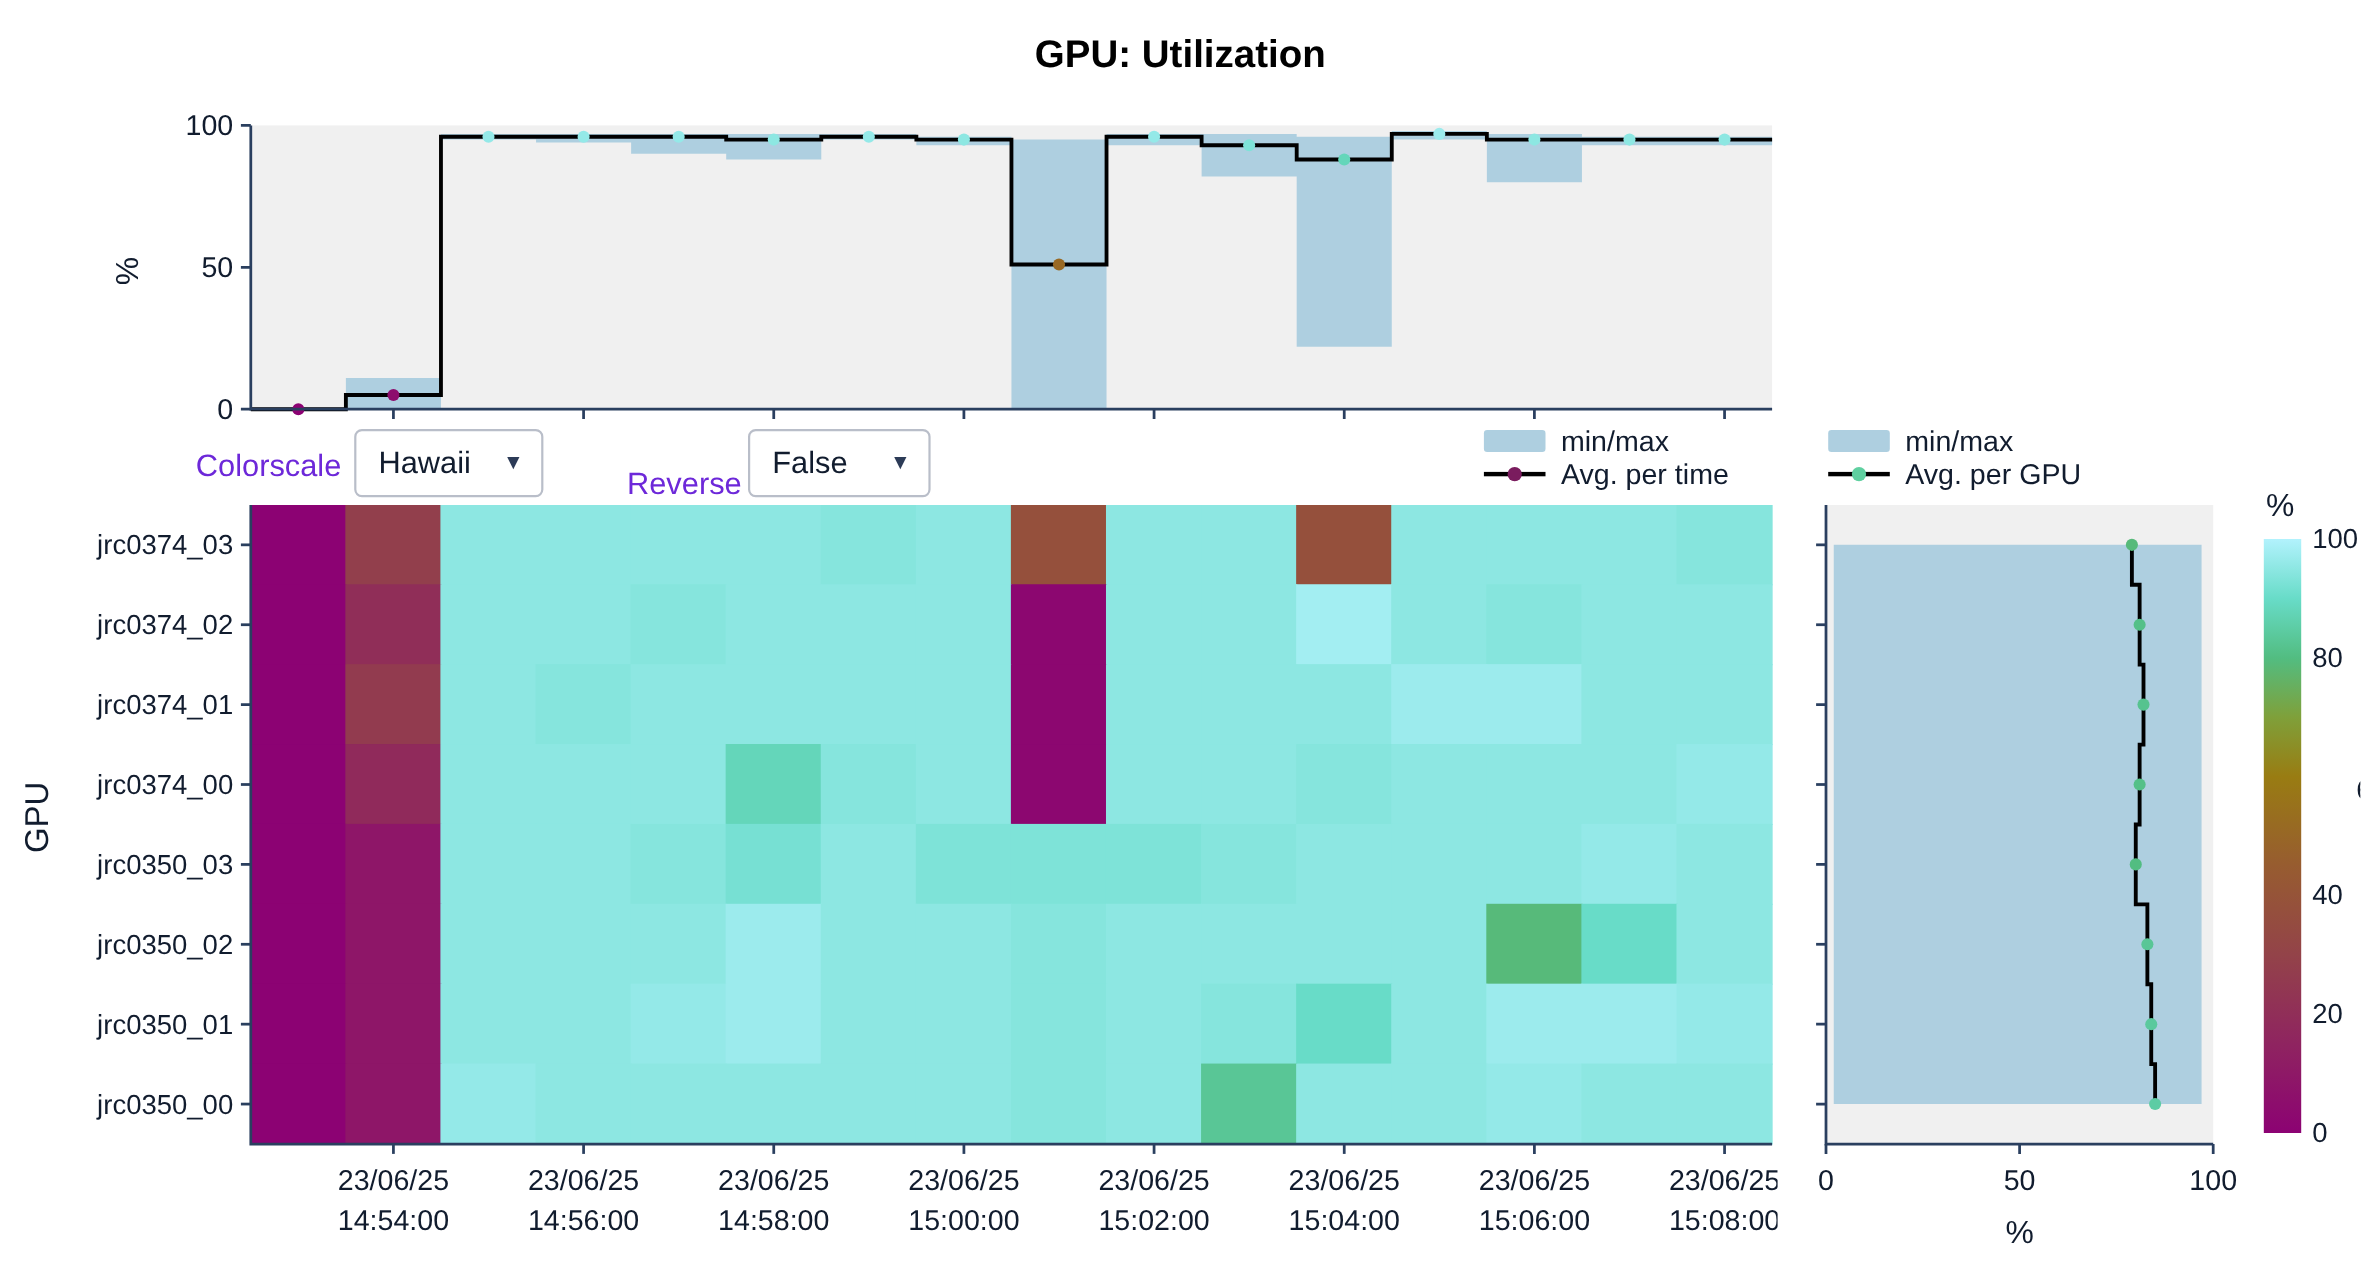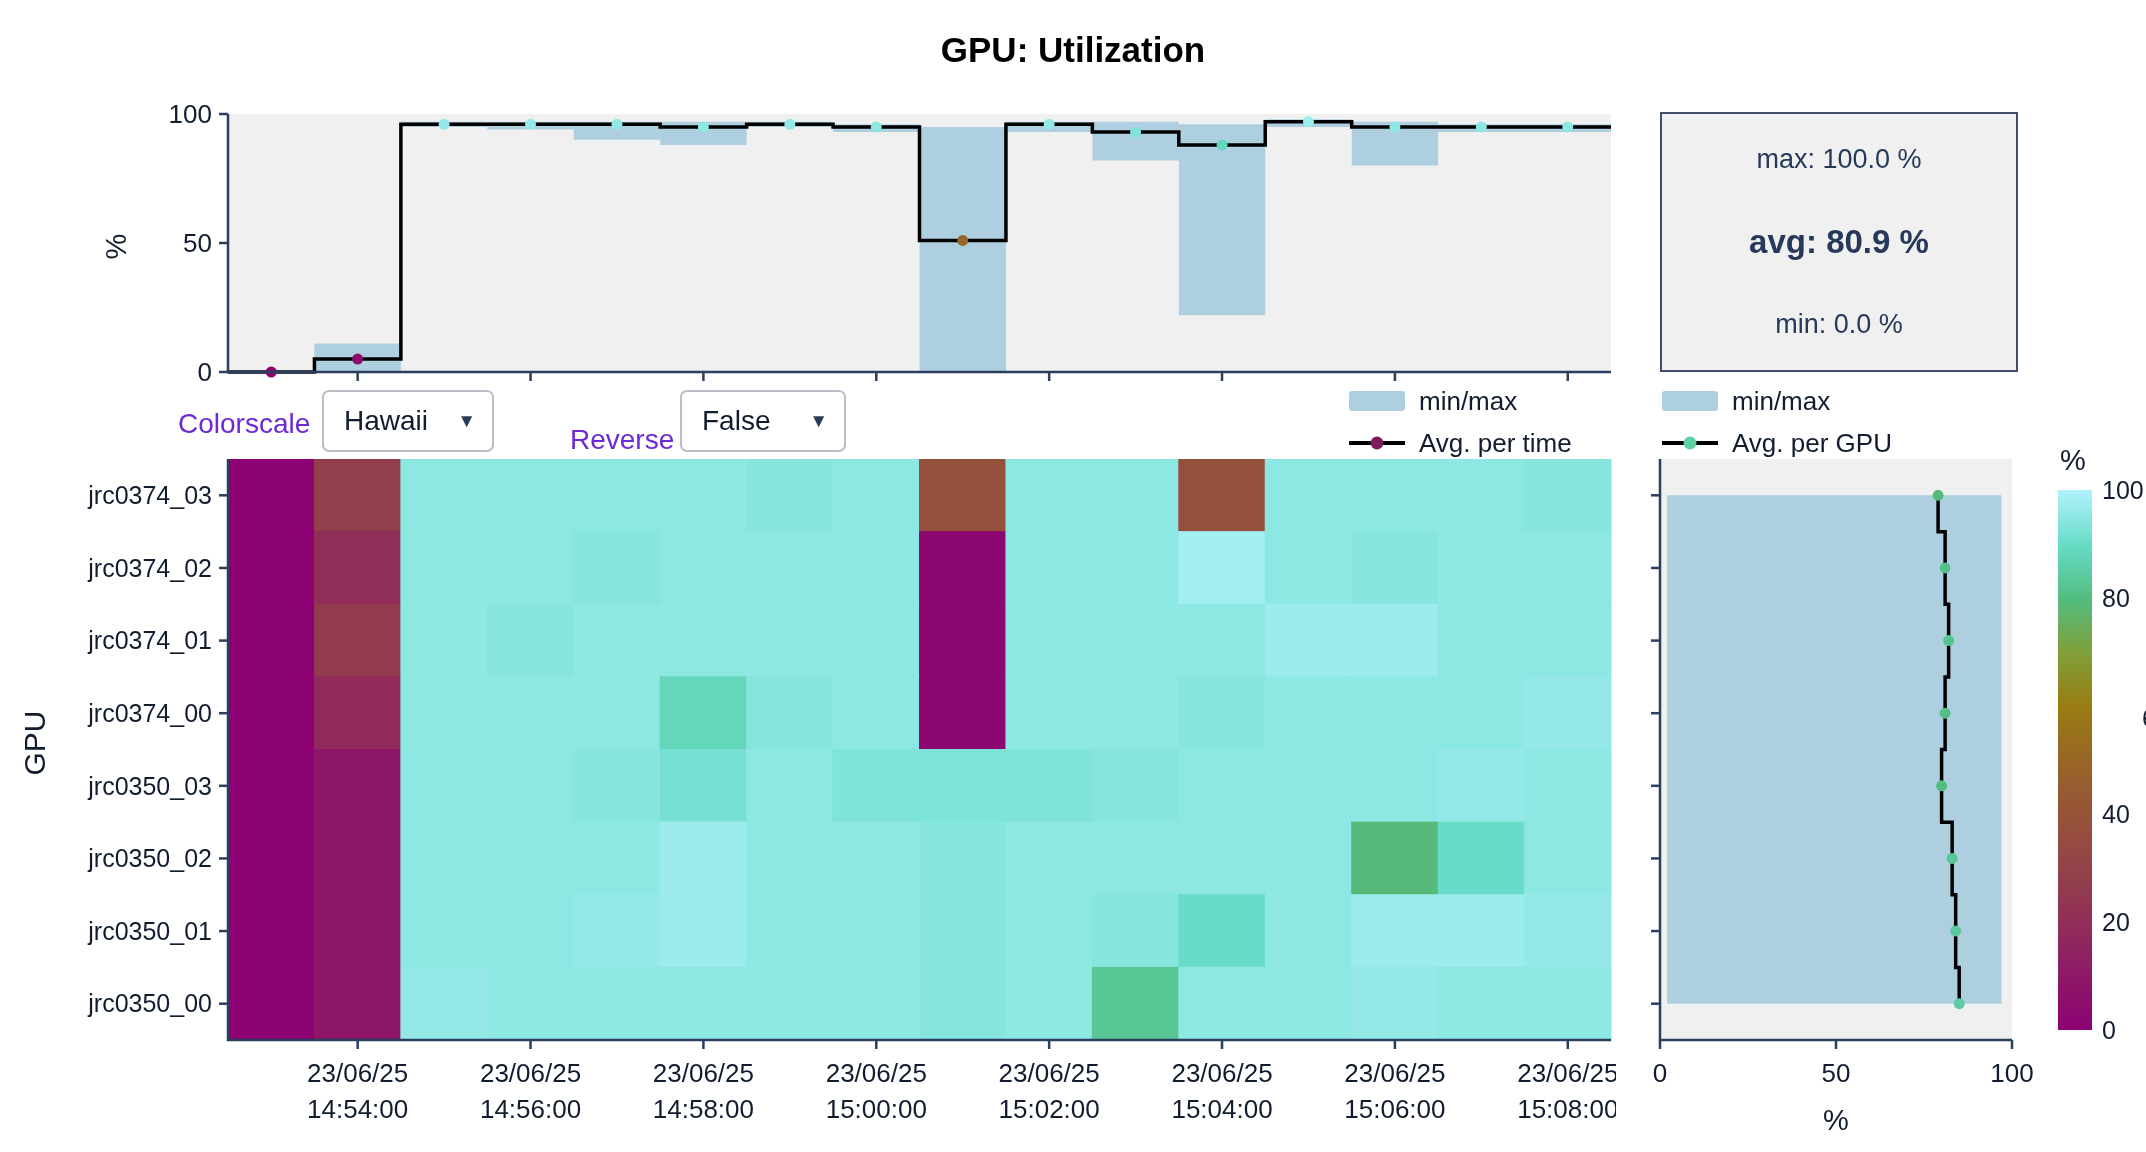--- a/index.html
+++ b/index.html
@@ -30,21 +30,21 @@
   #colorscale-label { left:178px; }
   #reverse-label    { left:570px;margin-top:16px; }
   .dropdown { position:absolute; top:390px; height:62px; background:#fff;
               border:2px solid #b9bec9; border-radius:7px;
               display:flex; align-items:center; justify-content:space-between;
               padding:0 16px 0 20px; font-size:28px; color:#111c2e; cursor:pointer; }
   #colorscale-dd { left:322px; width:172px; }
   #reverse-dd    { left:680px; width:166px; }
   .caret { font-size:19px; color:#2c3b57; margin-left:16px; }
 
-  .legend { position:absolute; top:386px; display:flex; flex-direction:column; gap:12px; }
+  .legend { position:absolute; top:386px; display:flex; flex-direction:column; }
   #legend-time { left:1349px; }
   #legend-gpu  { left:1662px; }
   .legend-row { display:flex; align-items:center; height:30px; }
   .swatch { width:56px; height:20px; border-radius:3px; margin-right:14px; background:#AECFE0; }
   .legline { position:relative; width:56px; height:4px; background:#000; margin-right:14px; }
   .legdot { position:absolute; left:50%; top:50%; transform:translate(-50%,-50%);
             width:13px; height:13px; border-radius:50%; }
   .legend .lbl { font-size:26px; color:#111c2e; }
 
   #colorbar-title { position:absolute; left:2060px; top:444px; font-size:29px; color:#111c2e; }
@@ -92,25 +92,20 @@
       <line x1="530.53125" y1="268" x2="530.53125" y2="277" stroke="#2A3F5F" stroke-width="2.5"></line>
       <line x1="703.40625" y1="268" x2="703.40625" y2="277" stroke="#2A3F5F" stroke-width="2.5"></line>
       <line x1="876.28125" y1="268" x2="876.28125" y2="277" stroke="#2A3F5F" stroke-width="2.5"></line>
       <line x1="1049.15625" y1="268" x2="1049.15625" y2="277" stroke="#2A3F5F" stroke-width="2.5"></line>
       <line x1="1222.03125" y1="268" x2="1222.03125" y2="277" stroke="#2A3F5F" stroke-width="2.5"></line>
       <line x1="1394.90625" y1="268" x2="1394.90625" y2="277" stroke="#2A3F5F" stroke-width="2.5"></line>
       <line x1="1567.78125" y1="268" x2="1567.78125" y2="277" stroke="#2A3F5F" stroke-width="2.5"></line>
     </svg>
   <span class="ytitle" id="top-y-title">%</span>
 
-  <div class="stats">
-    <div class="s-line">max: 100.0 %</div>
-    <div class="s-line s-avg">avg: 80.9 %</div>
-    <div class="s-line">min: 0.0 %</div>
-  </div>
 
   <span class="ctl-label" id="colorscale-label">Colorscale</span>
   <div class="dropdown" id="colorscale-dd">
     <span>Hawaii</span>
     <span class="caret">▼</span>
   </div>
   <span class="ctl-label" id="reverse-label">Reverse</span>
   <div class="dropdown" id="reverse-dd">
     <span>False</span>
     <span class="caret">▼</span>

